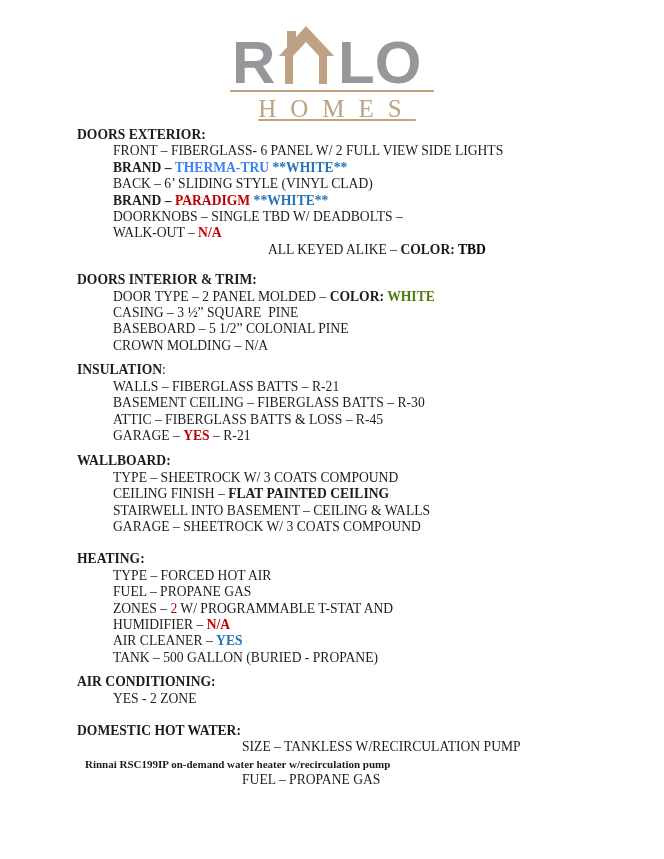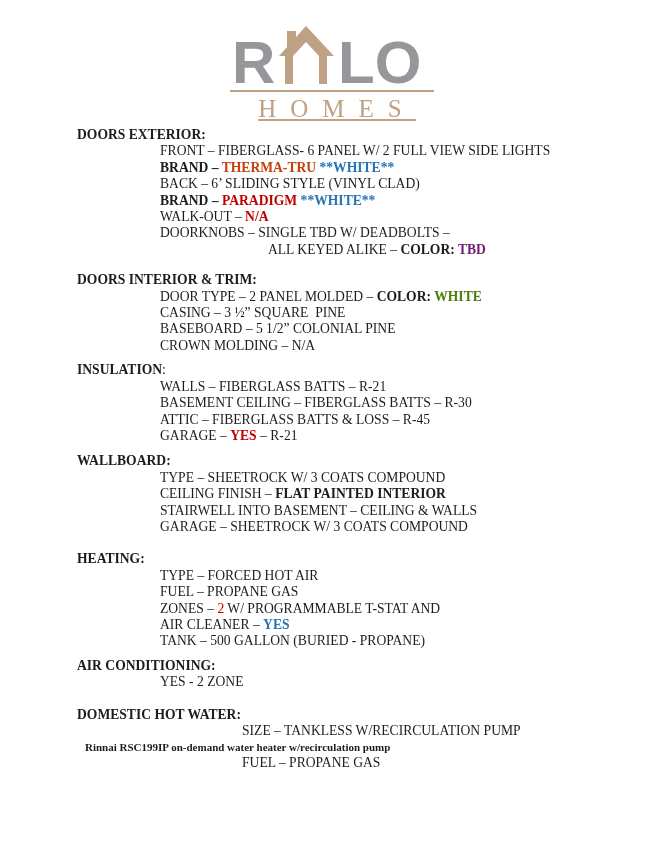--- a/index.html
+++ b/index.html
@@ -22,21 +22,21 @@
     letter-spacing:14px;text-indent:10px;white-space:nowrap;
     font-family:"Liberation Serif","DejaVu Serif",serif;
     text-decoration:underline;
   }
 
   
   .content{padding-left:77px;padding-right:8px;margin-top:4px;}
   .heading,.line{font-size:13.6px;line-height:16.4px;white-space:pre-wrap;}
   .heading{font-weight:normal;}
   .b{font-weight:bold;}
-  .ind-1{margin-left:83px;}
+  .ind-1{margin-left:36px;}
   .ind-2{margin-left:191px;}
   .ind-3{margin-left:165px;}
   .ind-4{margin-left:206px;}
   .note{line-height:15px;margin-left:8px;}
   .note span{font-size:11px;}
 
   
   .section-doors-interior{margin-top:14px;}
   .section-insulation{margin-top:8px;}
   .section-wallboard{margin-top:9px;}
@@ -62,53 +62,54 @@
       <text class="logo-letters" x="106" y="57" font-size="60">LO</text>
     </svg>
     <div class="logo-rule"></div>
     <div class="homes">HOMES</div>
   </div>
 
   <div class="content">
       <section class="section section-doors-exterior">
         <div class="heading"><span class="b">DOORS EXTERIOR:</span></div>
         <div class="line ind-1"><span>FRONT – FIBERGLASS- 6 PANEL W/ 2 FULL VIEW SIDE LIGHTS</span></div>
-        <div class="line ind-1"><span class="b">BRAND – </span><span class="b" style="color: #c2410c; text-align: center;">THERMA-TRU</span><span class="b"> </span><span class="b" style="color: rgb(38, 115, 184);">**WHITE**</span></div>
+        <div class="line ind-1"><span class="b">BRAND – </span><span class="b" style="color: #3b82f6; text-align: center;">THERMA-TRU</span><span class="b"> </span><span class="b" style="color: rgb(38, 115, 184);">**WHITE**</span></div>
         <div class="line ind-1"><span>BACK – 6’ SLIDING STYLE (VINYL CLAD)</span></div>
         <div class="line ind-1"><span class="b">BRAND – </span><span class="b" style="color: rgb(192, 0, 0);">PARADIGM</span><span class="b"> </span><span class="b" style="color: rgb(38, 115, 184);">**WHITE**</span></div>
+        <div class="line ind-1"><span>DOORKNOBS – SINGLE TBD W/ DEADBOLTS –</span></div>
         <div class="line ind-1"><span>WALK-OUT – </span><span class="b" style="color: rgb(192, 0, 0);">N/A</span></div>
-        <div class="line ind-1"><span>DOORKNOBS – SINGLE TBD W/ DEADBOLTS –</span></div>
-        <div class="line ind-2"><span>ALL KEYED ALIKE – </span><span class="b">COLOR: </span><span class="b" style="color: #701a75;">TBD</span></div>
+        <div class="line ind-2"><span>ALL KEYED ALIKE – </span><span class="b">COLOR: </span><span class="b" style="color: #000000;">TBD</span></div>
       </section>
       <section class="section section-doors-interior">
         <div class="heading"><span class="b">DOORS INTERIOR &amp; TRIM:</span></div>
         <div class="line ind-1"><span>DOOR TYPE – 2 PANEL MOLDED – </span><span class="b">COLOR: </span><span class="b" style="color: #4d7c0f;">WHITE</span></div>
         <div class="line ind-1"><span>CASING – 3 ½” SQUARE  PINE</span></div>
         <div class="line ind-1"><span>BASEBOARD – 5 1/2” COLONIAL PINE</span></div>
         <div class="line ind-1"><span>CROWN MOLDING – N/A</span></div>
       </section>
       <section class="section section-insulation">
         <div class="heading"><span class="b">INSULATION</span><span>:</span></div>
         <div class="line ind-1"><span>WALLS – FIBERGLASS BATTS – R-21</span></div>
         <div class="line ind-1"><span>BASEMENT CEILING – FIBERGLASS BATTS – R-30</span></div>
         <div class="line ind-1"><span>ATTIC – FIBERGLASS BATTS &amp; LOSS – R-45</span></div>
         <div class="line ind-1"><span>GARAGE – </span><span class="b" style="color: rgb(192, 0, 0);">YES</span><span> – R-21</span></div>
       </section>
       <section class="section section-wallboard">
         <div class="heading"><span class="b">WALLBOARD:</span></div>
         <div class="line ind-1"><span>TYPE – SHEETROCK W/ 3 COATS COMPOUND</span></div>
-        <div class="line ind-1"><span>CEILING FINISH – </span><span class="b">FLAT PAINTED INTERIOR</span></div>
+        <div class="line ind-1"><span>CEILING FINISH – </span><span class="b">FLAT PAINTED CEILING</span></div>
         <div class="line ind-1"><span>STAIRWELL INTO BASEMENT – CEILING &amp; WALLS</span></div>
         <div class="line ind-1"><span>GARAGE – SHEETROCK W/ 3 COATS COMPOUND</span></div>
       </section>
       <section class="section section-heating">
         <div class="heading"><span class="b">HEATING:</span></div>
         <div class="line ind-1"><span>TYPE – FORCED HOT AIR</span></div>
         <div class="line ind-1"><span>FUEL – PROPANE GAS</span></div>
         <div class="line ind-1"><span>ZONES – </span><span style="color: rgb(192, 0, 0);">2</span><span> W/ PROGRAMMABLE T-STAT AND</span></div>
+        <div class="line ind-1"><span>HUMIDIFIER – </span><span class="b" style="color: rgb(192, 0, 0);">N/A</span></div>
         <div class="line ind-1"><span>AIR CLEANER – </span><span class="b" style="color: rgb(38, 115, 184);">YES</span></div>
         <div class="line ind-1"><span>TANK – 500 GALLON (BURIED - PROPANE)</span></div>
       </section>
       <section class="section section-air-conditioning">
         <div class="heading"><span class="b">AIR CONDITIONING:</span></div>
         <div class="line ind-1"><span>YES - 2 ZONE</span></div>
       </section>
       <section class="section section-domestic-hot-water">
         <div class="heading"><span class="b">DOMESTIC HOT WATER:</span></div>
         <div class="line ind-3"><span>SIZE – TANKLESS W/RECIRCULATION PUMP</span></div>

